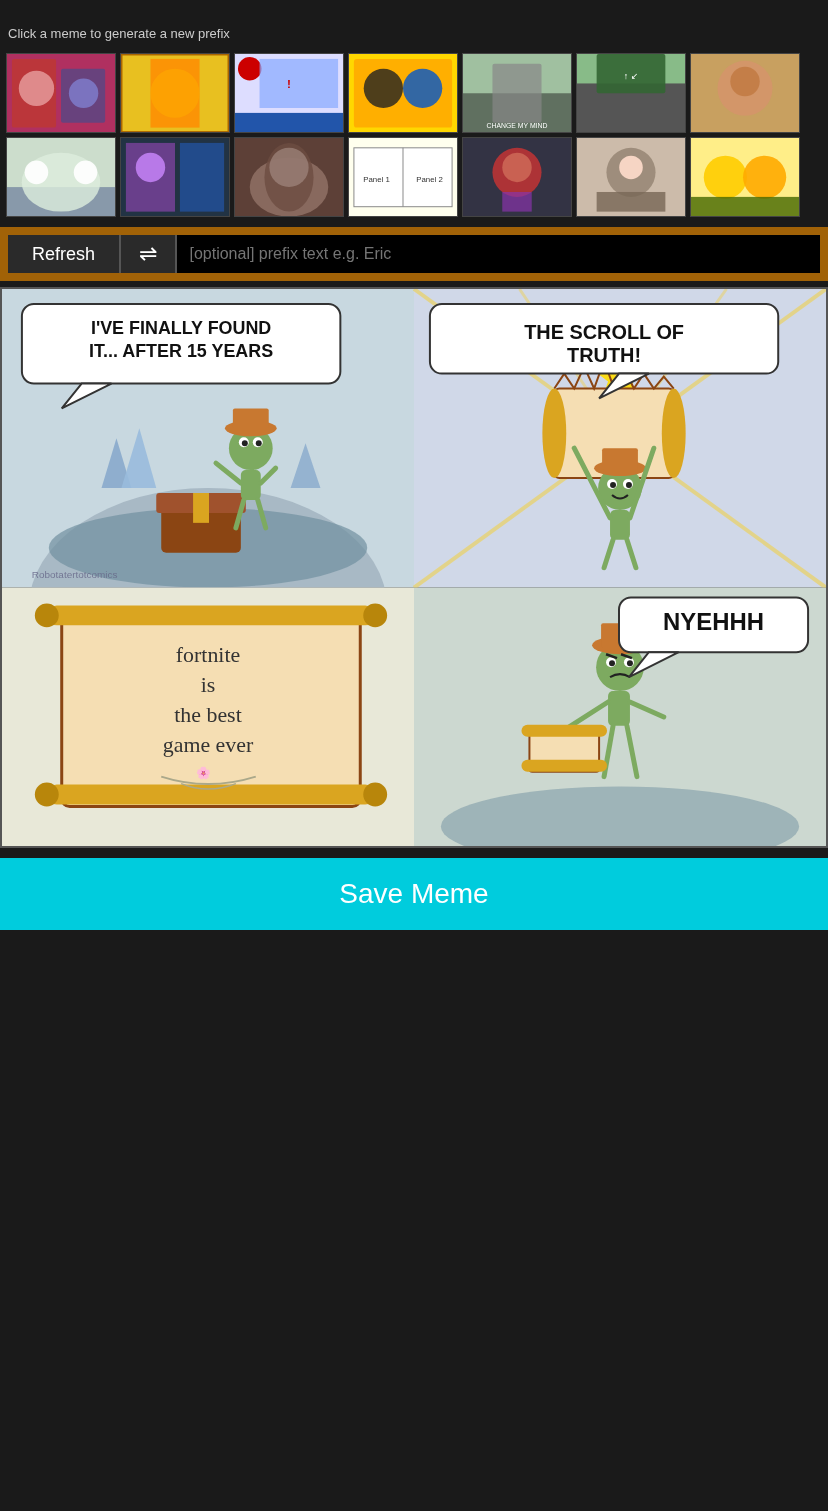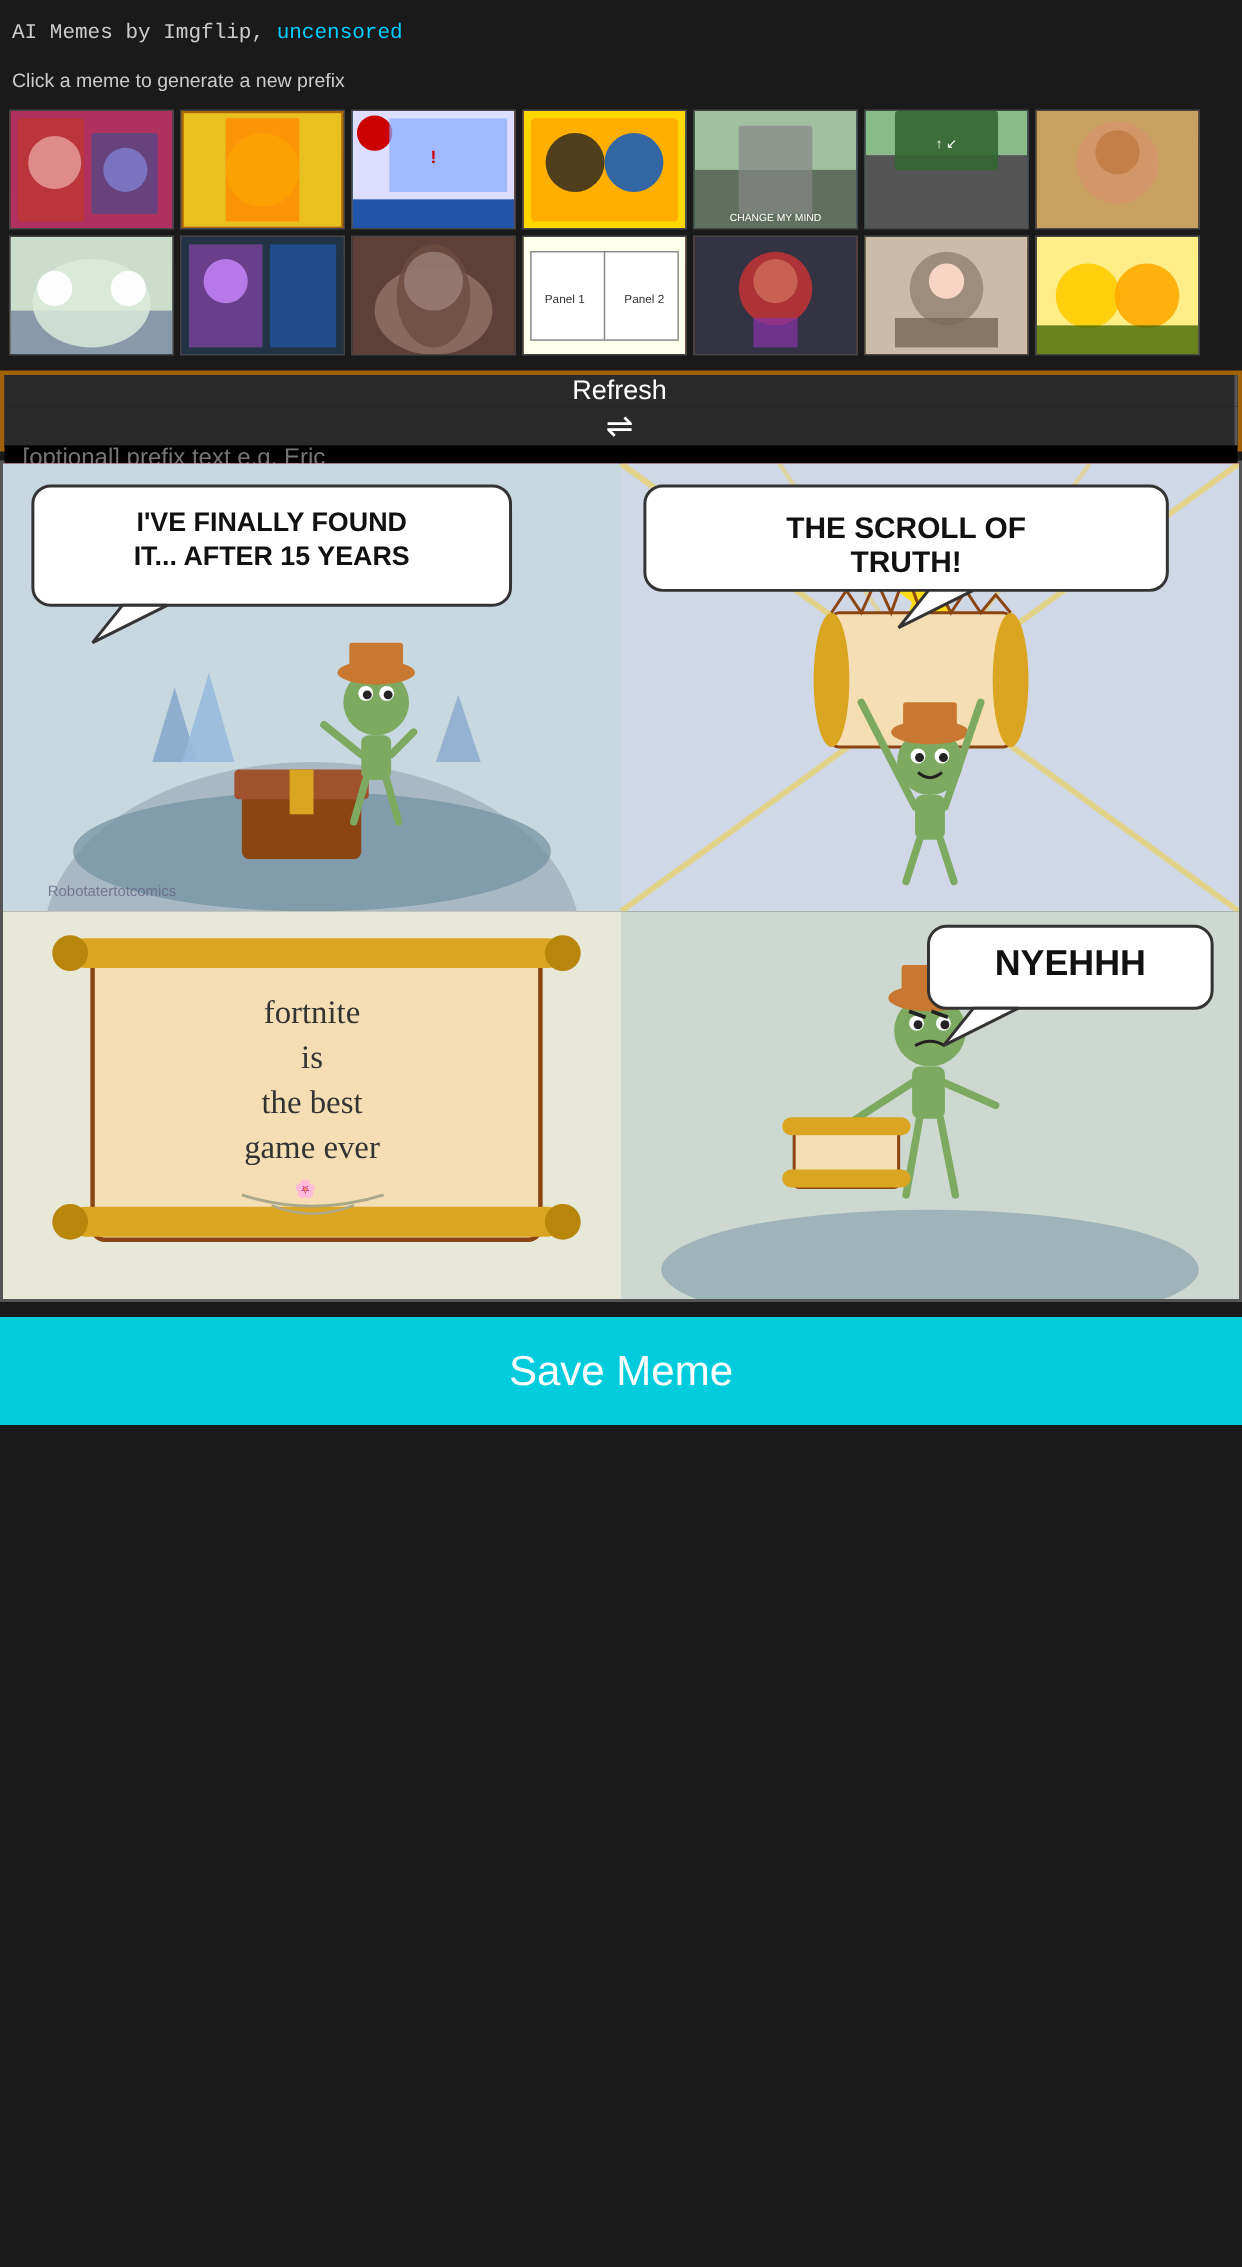--- a/index.html
+++ b/index.html
@@ -53,23 +53,23 @@
       height: 80px;
       background-color: #333;
       cursor: pointer;
       overflow: hidden;
       flex-shrink: 0;
       border: 1px solid #444;
     }
     
     #toolbar {
       display: flex;
-      flex-direction: column;
+      flex-direction: row;
       margin: 6px 0 0 0;
-      border: 3px solid #a16207;
+      border: 8px solid #a16207;
       height: 54px;
     }
     #refresh-btn {
       background-color: #2a2a2a;
       color: #ffffff;
       border: none;
       border-right: 2px solid #555;
       padding: 0 24px;
       font-size: 18px;
       cursor: pointer;
@@ -101,21 +101,21 @@
       margin: 6px 0 0 0;
       border: 2px solid #555;
       background-color: #222;
       min-height: 520px;
       display: flex;
       align-items: center;
       justify-content: center;
     }
     #main-meme-display {
       width: 100%;
-      background: #ec4899;
+      background: #0f766e;
     }
     
     #save-btn {
       display: block;
       width: 100%;
       background-color: #00ccdd;
       color: #ffffff;
       border: none;
       font-size: 28px;
       padding: 20px 14px;
@@ -147,24 +147,20 @@
       align-items: center;
       justify-content: center;
       font-size: 10px;
       color: rgba(255,255,255,0.5);
     }
   </style>
 </head>
 <body>
 
 <div id="header">
-  <div id="subtitle">
-    <span>AI Memes by Imgflip,</span>
-    <a href="#">uncensored</a>
-  </div>
   <div id="instruction">Click a meme to generate a new prefix</div>
 </div>
 
 <div id="meme-grid">
 
   <div class="meme-row">
     <div class="meme-thumb thumb-1">
       <div class="meme-thumb-inner">
         <svg viewBox="0 0 110 80" xmlns="http://www.w3.org/2000/svg">
           <rect width="110" height="80" fill="#b03060"></rect>

